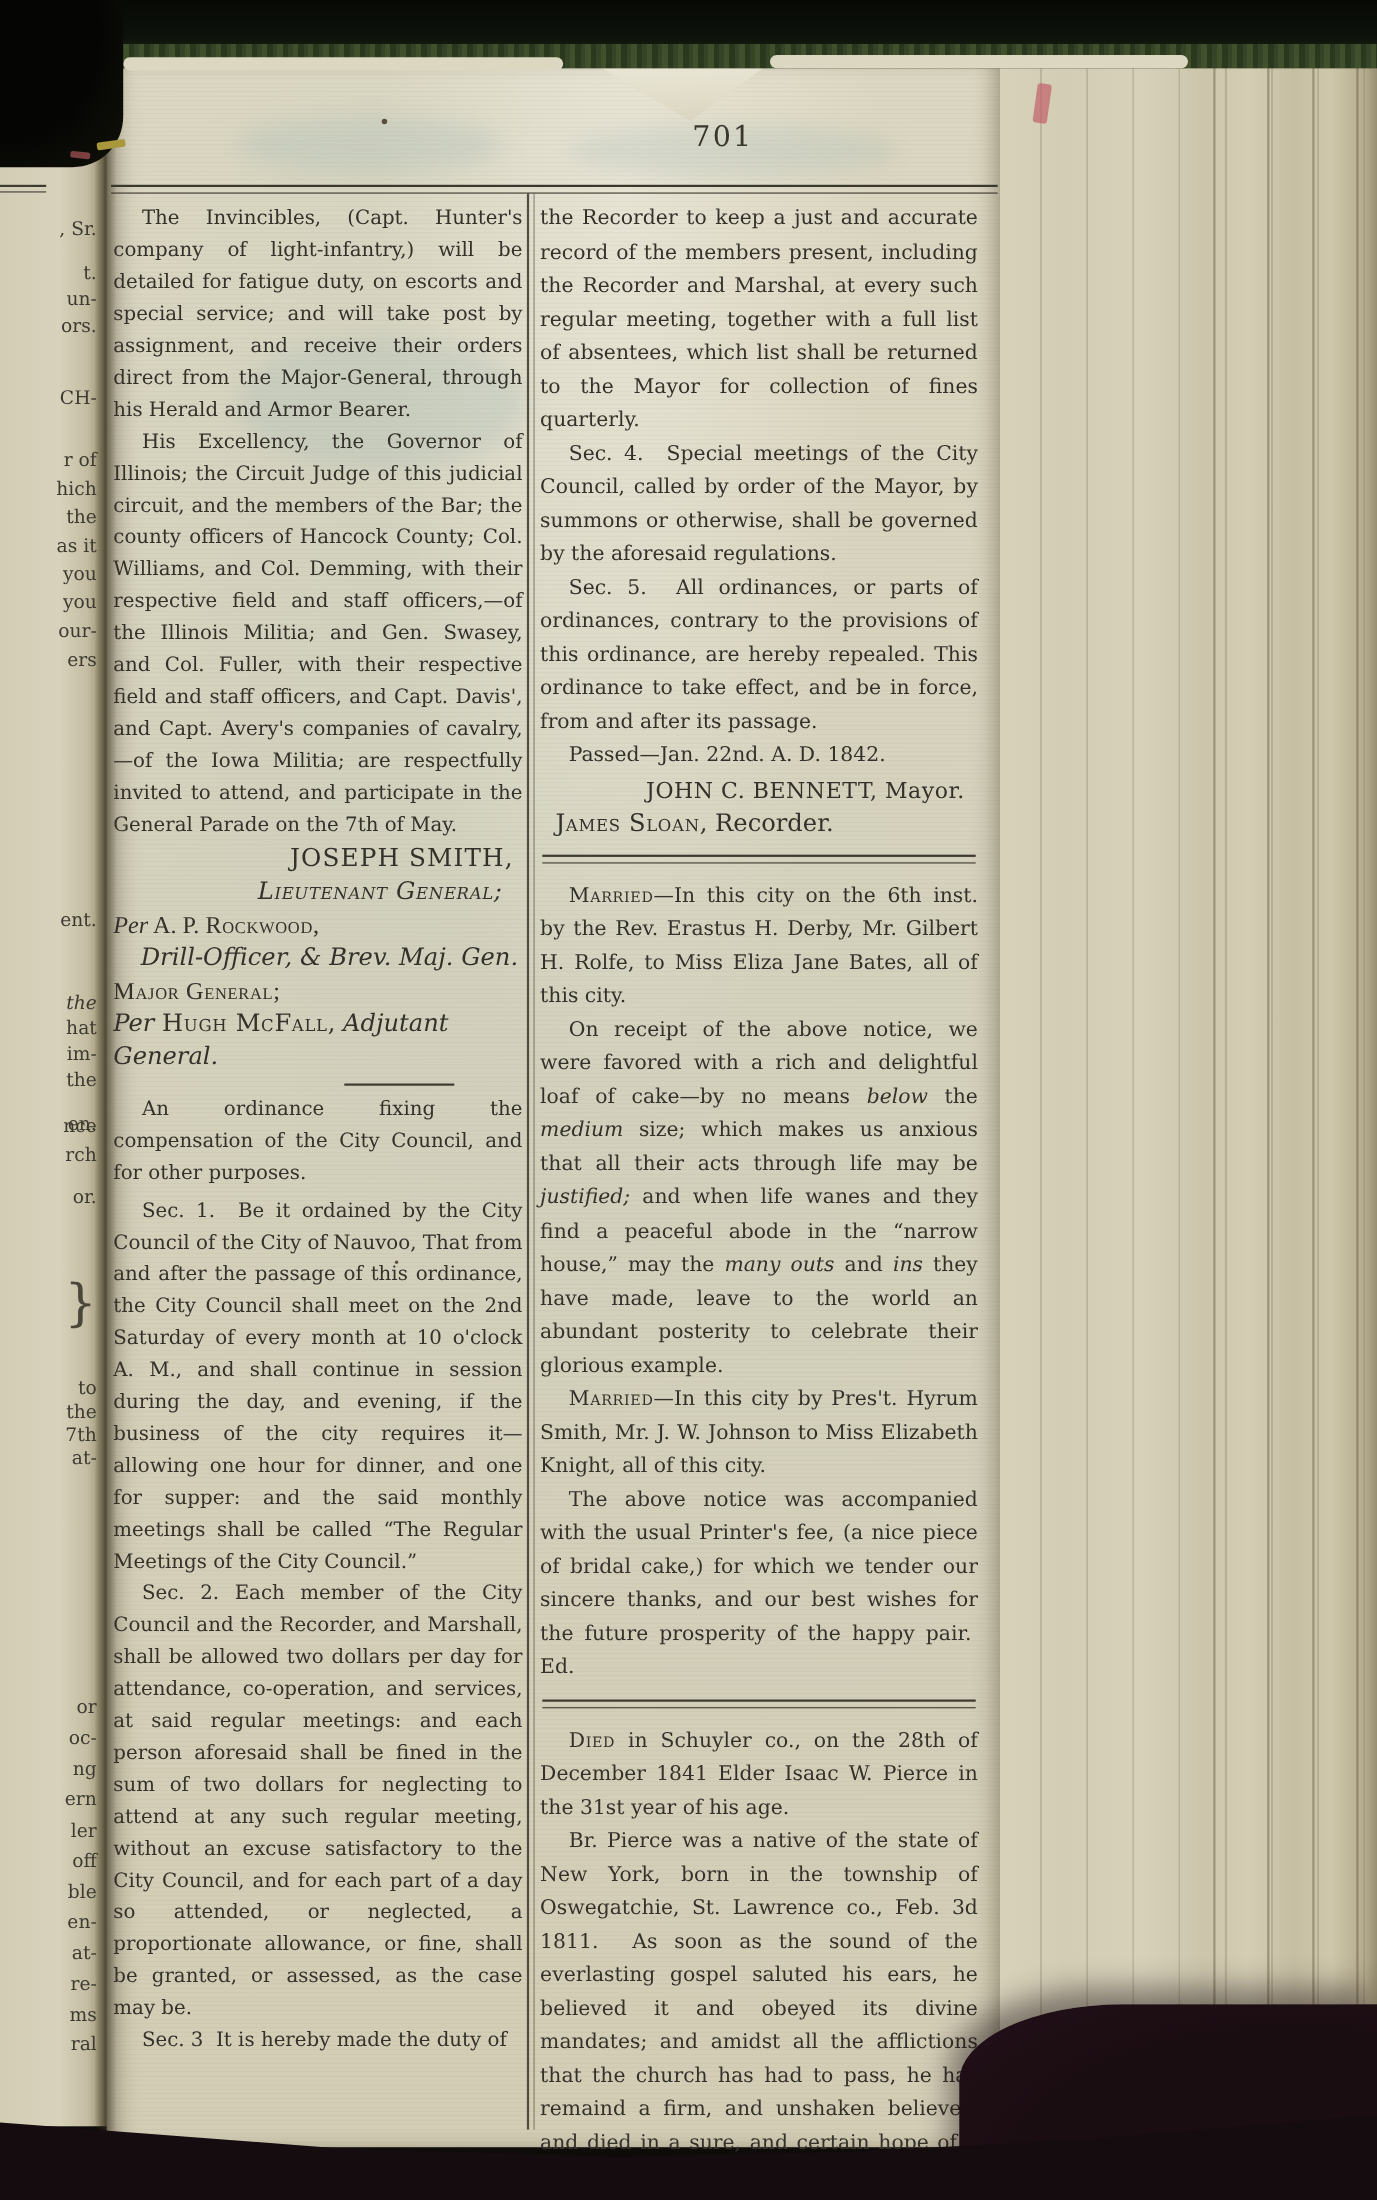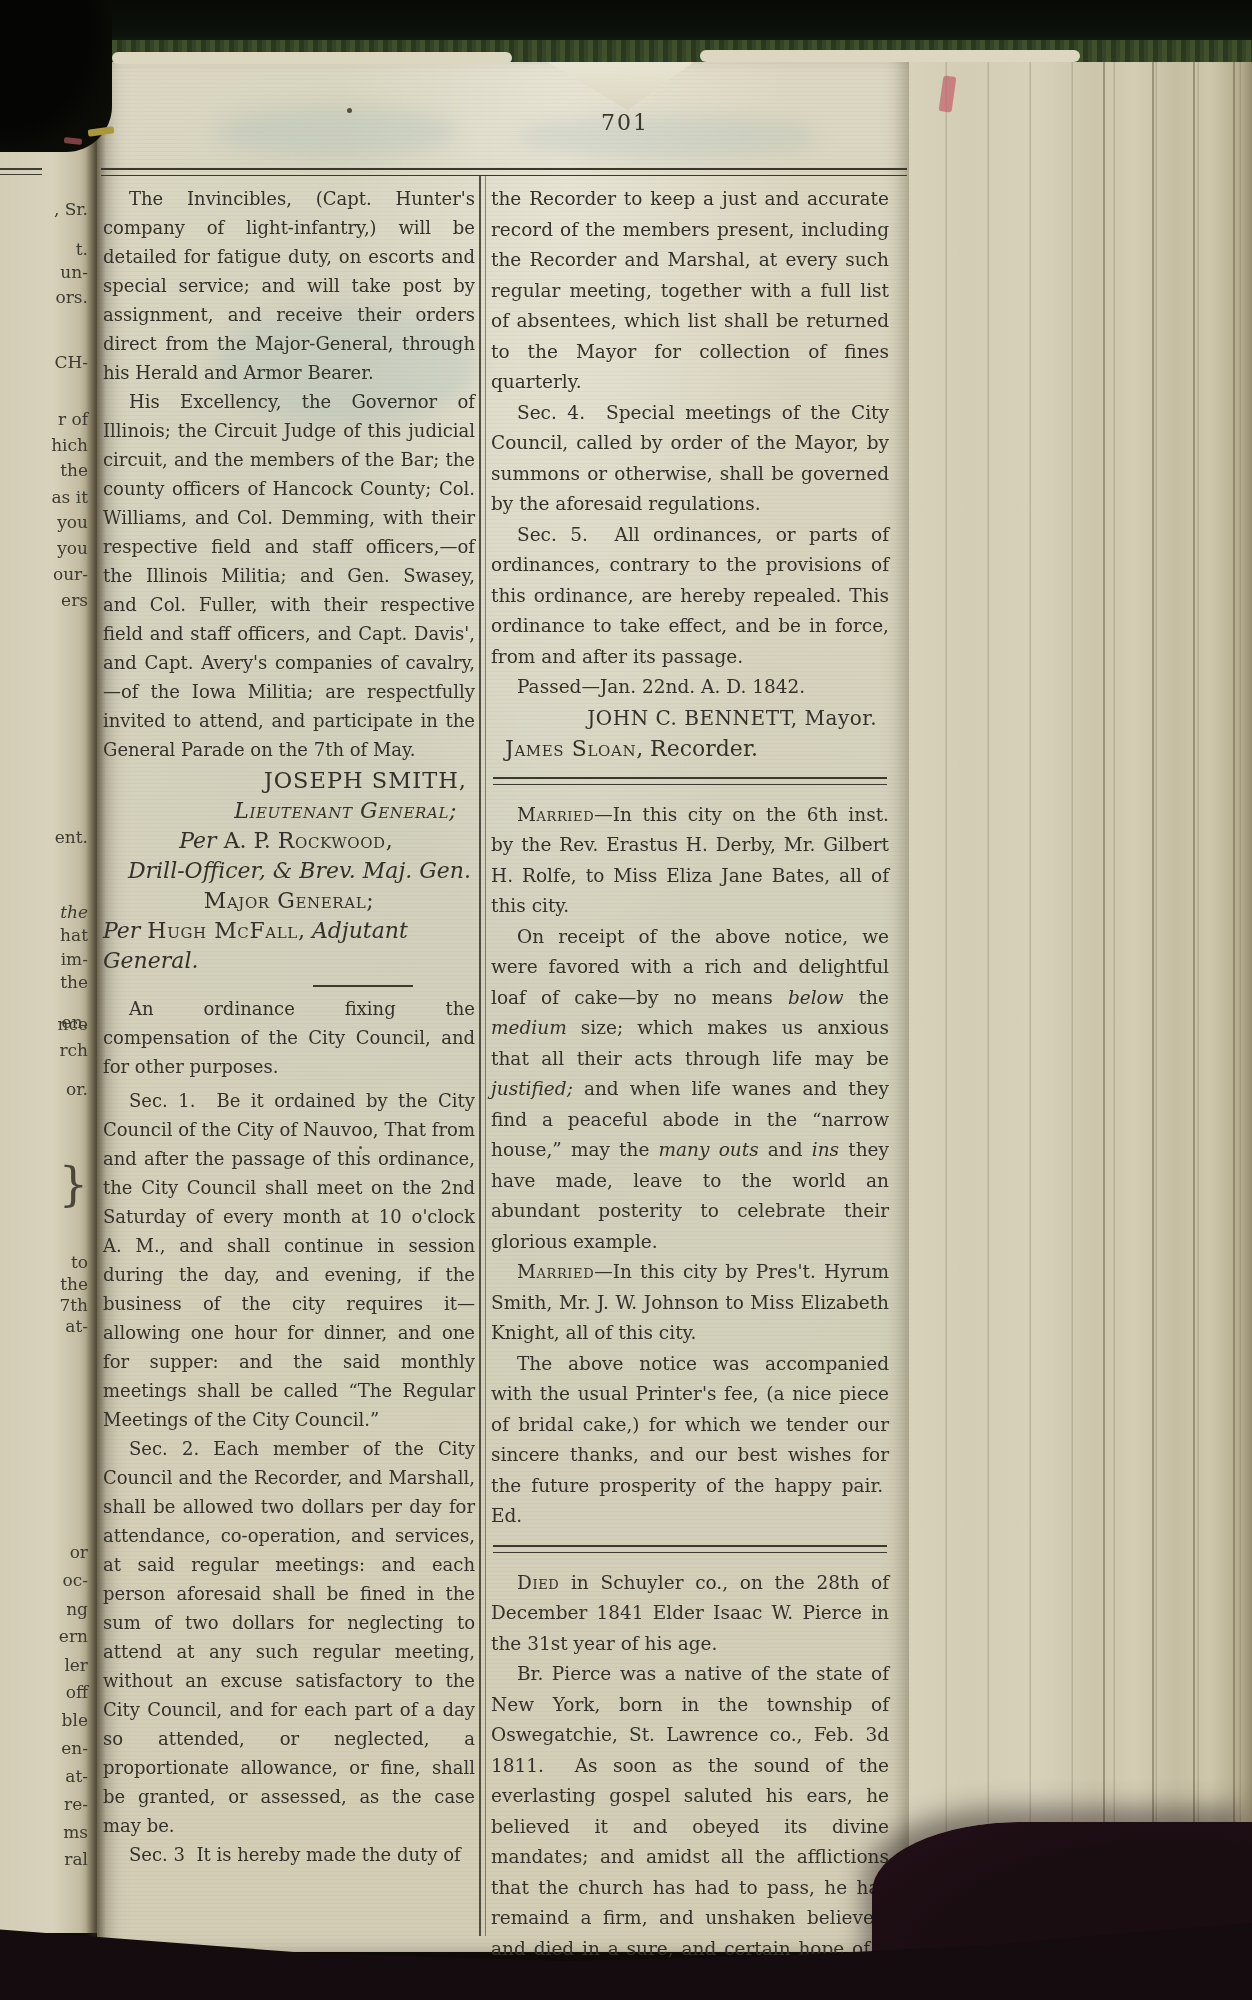--- a/index.html
+++ b/index.html
@@ -49,22 +49,22 @@
       radial-gradient(ellipse at 75% 55%,rgba(200,208,198,.22) 0%,rgba(200,208,198,0) 52%),
       linear-gradient(180deg,#dcd7c2 0%,#d6d1bb 40%,#d3cdb6 100%);
     box-shadow:inset 16px 0 22px -10px rgba(60,50,30,.55), inset -14px 0 20px -10px rgba(90,80,55,.5);}
   .paper-grain{position:absolute;inset:0;pointer-events:none;
     background:repeating-linear-gradient(0deg,rgba(120,110,80,.05) 0 1px,rgba(120,110,80,0) 1px 4px);}
   .fold-highlight{position:absolute;left:440px;top:0px;width:165px;height:54px;
     background:linear-gradient(180deg,#ece8d8,#dad5bf);clip-path:polygon(0 0,100% 0,55% 100%);opacity:.85;}
   .bleed{position:absolute;border-radius:50%;filter:blur(9px);background:rgba(158,184,178,.25);pointer-events:none;}
   .speck{position:absolute;border-radius:50%;background:#564e3c;}
 
-  .page-number{position:absolute;left:468px;top:54px;width:120px;text-align:center;
-    font-size:22px;letter-spacing:2px;color:#3a372c;}
+  .page-number{position:absolute;left:468px;top:54px;width:120px;text-align:right;
+    font-size:26px;letter-spacing:2px;color:#3a372c;}
   .head-rule{position:absolute;left:4px;top:112px;width:806px;height:5px;
     border-top:2px solid #3a372c;border-bottom:1.5px solid #3a372c;}
   .col-div{position:absolute;left:382px;top:120px;width:4px;height:1760px;
     border-left:2px solid rgba(58,54,42,.85);border-right:1px solid rgba(58,54,42,.55);}
 
   .col{position:absolute;top:128px;}
   .col-left{left:6px;width:372px;font-size:18px;line-height:29px;}
   .col-right{left:394px;width:398px;font-size:18.5px;line-height:30.5px;}
 
   .para{margin:0;text-align:justify;color:#34312a;}
@@ -156,23 +156,23 @@
 
     <div class="page-number">701</div>
     <div class="head-rule"></div>
     <div class="col-div"></div>
 
     <div class="col col-left" id="colLeft">
         <p class="para ind">The Invincibles, (Capt. Hunter's company of light-infantry,) will be detailed for fatigue duty, on escorts and special service; and will take post by assignment, and receive their orders direct from the Major-General, through his Herald and Armor Bearer.</p>
         <p class="para ind">His Excellency, the Governor of Illinois; the Circuit Judge of this judicial circuit, and the members of the Bar; the county officers of Hancock County; Col. Williams, and Col. Demming, with their respective field and staff officers,—of the Illinois Militia; and Gen. Swasey, and Col. Fuller, with their respective field and staff officers, and Capt. Davis', and Capt. Avery's companies of cavalry,—of the Iowa Militia; are respectfully invited to attend, and participate in the General Parade on the 7th of May.</p>
         <div class="sig lg" style="text-align: right; padding-right: 8px;">JOSEPH SMITH,</div>
         <div class="sig" style="text-align: right; padding-right: 18px; font-style: italic;"><span class="sc">Lieutenant General;</span></div>
-        <div class="sig" style="text-align: center; padding-right: 6px;"><i>Per</i> A. P. <span class="sc">Rockwood</span>,</div>
+        <div class="sig" style="text-align: left; padding-right: 6px; font-family: Liberation Serif, serif;"><i>Per</i> A. P. <span class="sc">Rockwood</span>,</div>
         <div class="sig" style="text-align: right; padding-right: 4px;"><i>Drill-Officer, &amp; Brev. Maj. Gen.</i></div>
-        <div class="sig" style="text-align: center;"><span class="sc">Major General;</span></div>
+        <div class="sig" style=" font-family: Liberation Serif, serif;"><span class="sc">Major General;</span></div>
         <div class="sig" style="text-align: left;"><i>Per</i> <span class="sc">Hugh McFall</span>, <i>Adjutant General.</i></div>
         <div class="rule-short"></div>
         <p class="para ind">An ordinance fixing the compensation of the City Council, and for other purposes.</p>
         <p class="para ind mt">Sec. 1.&nbsp; Be it ordained by the City Council of the City of Nauvoo, That from and after the passage of this ordinance, the City Council shall meet on the 2nd Saturday of every month at 10 o'clock A. M., and shall continue in session during the day, and evening, if the business of the city requires it—allowing one hour for dinner, and one for supper: and the said monthly meetings shall be called “The Regular Meetings of the City Council.”</p>
         <p class="para ind">Sec. 2. Each member of the City Council and the Recorder, and Marshall, shall be allowed two dollars per day for attendance, co-operation, and services, at said regular meetings: and each person aforesaid shall be fined in the sum of two dollars for neglecting to attend at any such regular meeting, without an excuse satisfactory to the City Council, and for each part of a day so attended, or neglected, a proportionate allowance, or fine, shall be granted, or assessed, as the case may be.</p>
         <p class="para ind">Sec. 3&nbsp; It is hereby made the duty of</p>
       </div>
     <div class="col col-right" id="colRight">
         <p class="para">the Recorder to keep a just and accurate record of the members present, including the Recorder and Marshal, at every such regular meeting, together with a full list of absentees, which list shall be returned to the Mayor for collection of fines quarterly.</p>
         <p class="para ind">Sec. 4.&nbsp; Special meetings of the City Council, called by order of the Mayor, by summons or otherwise, shall be governed by the aforesaid regulations.</p>

